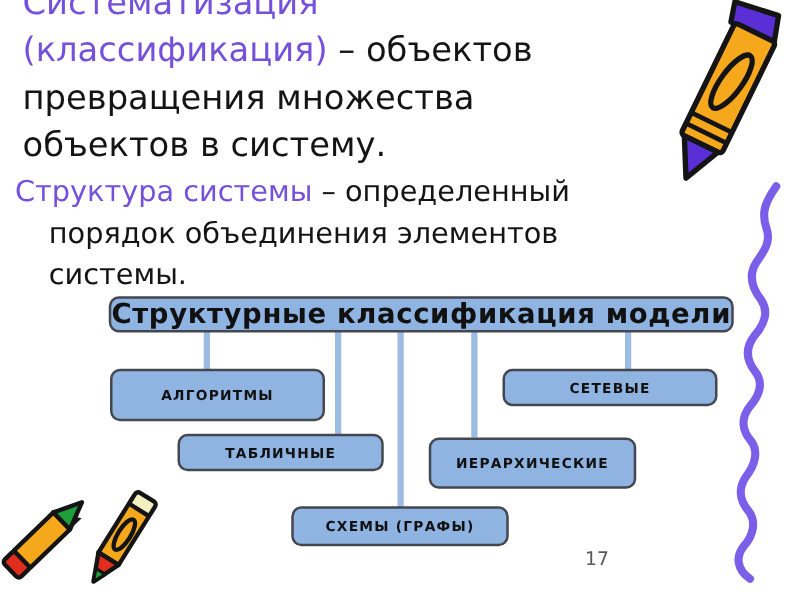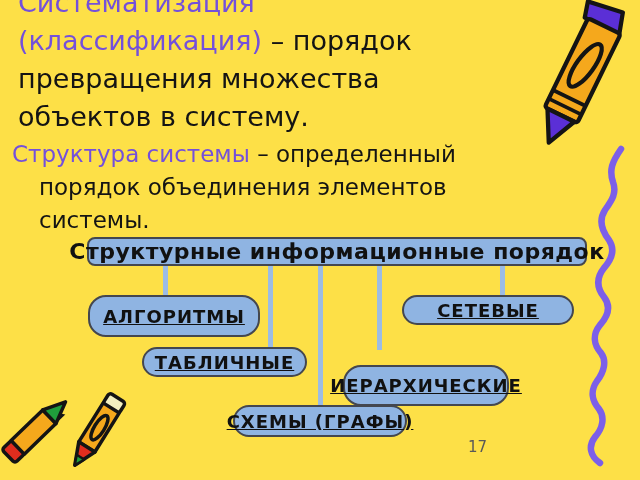--- a/index.html
+++ b/index.html
@@ -1,46 +1,45 @@
 <!DOCTYPE html>
 <html style="--accent-text: #7450DB; --body-text: #141414; --box-fill: #8FB4E2; --box-border: #44474F; --connector: #9CBCE4; --squiggle: #7C5FE8; --page-number: #595959; --crayon-body: #F5A81C; --crayon-purple: #5B2FD6; --crayon-red: #E02D1E; --crayon-green: #1F9E3C; --crayon-cream: #F2EFC0;"><head>
 <meta charset="utf-8">
 <style>
   html,body { margin:0; padding:0; background:#888; }
   .slide {
     position:relative; width:640px; height:480px; margin:0 auto;
-    background:#fde047; overflow:hidden;
+    background:#ffffff; overflow:hidden;
     font-family:"DejaVu Sans", sans-serif;
   }
   .accent { color: var(--accent-text); }
   .para { position:absolute; color:var(--body-text); white-space:nowrap; }
   .para-1 { left:18px; top:-16px; font-size:27px; line-height:38px; }
   .para-2 { left:12px; top:138px; font-size:23px; line-height:33px; }
   .para-2 .indent { padding-left:27px; }
 
   .root-node {
     position:absolute; left:87px; top:237px; width:500px; height:29px;
     background:var(--box-fill); border:2px solid var(--box-border);
     border-radius:8px; box-sizing:border-box;
     display:flex; align-items:center; justify-content:center;
     font-weight:bold; font-size:22px; letter-spacing:0.5px;
     white-space:nowrap; overflow:visible; color:#111;
   }
   .node {
     position:absolute; background:var(--box-fill);
-    border:2px solid var(--box-border); border-radius:18px; box-sizing:border-box;
+    border:2px solid var(--box-border); border-radius:8px; box-sizing:border-box;
     display:flex; align-items:center; justify-content:center;
-    font-weight:bold; font-size:18px; letter-spacing:1px; color:#111;
+    font-weight:bold; font-size:11px; letter-spacing:1px; color:#111;
     white-space:nowrap;
-    text-decoration:underline;
   }
   .node-algorithms   { left:88px;  top:295px; width:172px; height:42px; }
   .node-network      { left:402px; top:295px; width:172px; height:30px; }
   .node-tabular      { left:142px; top:347px; width:165px; height:30px; }
-  .node-hierarchical { left:343px; top:365px; width:166px; height:41px; }
+  .node-hierarchical { left:343px; top:350px; width:166px; height:41px; }
   .node-schemes      { left:233px; top:405px; width:174px; height:32px; }
 
   .connector { position:absolute; width:5px; background:var(--connector); }
   .conn-1 { left:163px; top:264px; height:34px; }
   .conn-2 { left:268px; top:264px; height:86px; }
   .conn-3 { left:318px; top:264px; height:143px; }
   .conn-4 { left:377px; top:264px; height:86px; }
   .conn-5 { left:500px; top:264px; height:34px; }
 
   .page-number {
@@ -60,21 +59,21 @@
   .ink { stroke:#141414; stroke-linejoin:round; }
   .squiggle-path { stroke:var(--squiggle); stroke-width:6.5; fill:none; stroke-linecap:round; }
 </style>
 </head>
 <body>
 
 <div class="slide">
 
   <div class="para para-1">
     <div class="line"><span class="accent">Систематизация</span></div>
-    <div class="line"><span class="accent">(классификация)</span><span> – порядок</span></div>
+    <div class="line"><span class="accent">(классификация)</span><span> – объектов</span></div>
     <div class="line"><span>превращения множества</span></div>
     <div class="line"><span>объектов в систему.</span></div>
   </div>
 
   <div class="para para-2">
     <div class="line"><span class="accent">Структура системы</span><span> – определенный</span></div>
     <div class="line indent"><span>порядок объединения элементов</span></div>
     <div class="line indent"><span>системы.</span></div>
   </div>
 
@@ -93,21 +92,21 @@
       C 588 446, 590 456, 600 463"></path>
   </svg>
 
   <div class="connector conn-1"></div>
   <div class="connector conn-2"></div>
   <div class="connector conn-3"></div>
   <div class="connector conn-4"></div>
   <div class="connector conn-5"></div>
 
   <div class="root-node">
-      <span>Структурные информационные порядок</span>
+      <span>Структурные классификация модели</span>
     </div>
   <div class="node node-algorithms">
       <span>АЛГОРИТМЫ</span>
     </div>
   <div class="node node-network">
       <span>СЕТЕВЫЕ</span>
     </div>
   <div class="node node-tabular">
       <span>ТАБЛИЧНЫЕ</span>
     </div>

